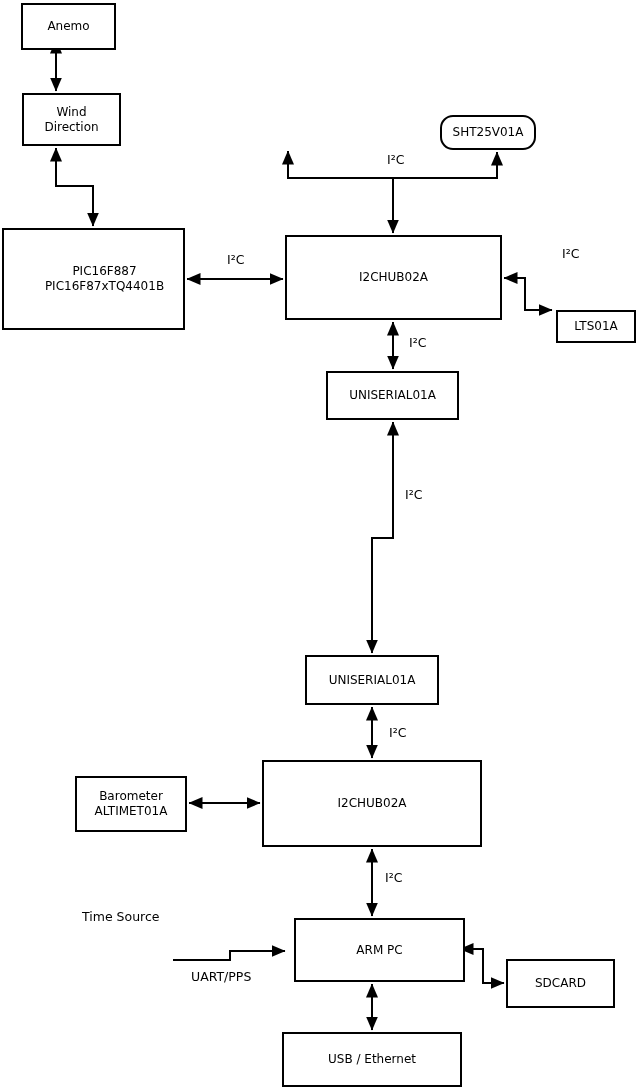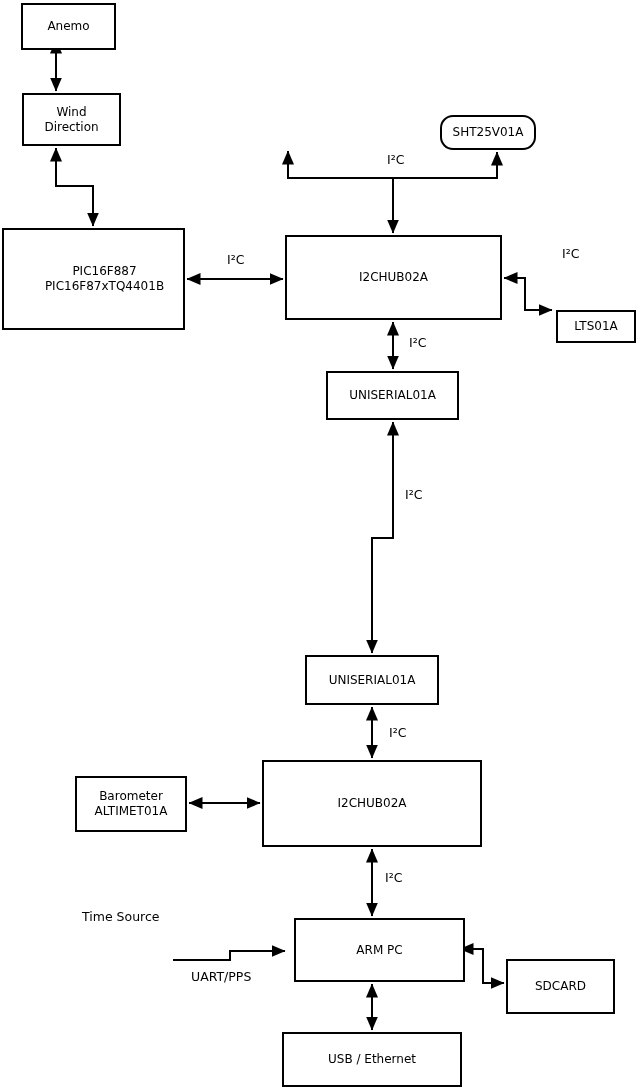--- a/index.html
+++ b/index.html
@@ -94,21 +94,21 @@
   <div class="node" style="left:305px; top:655px; width:134px; height:50px;">UNISERIAL01A</div>
 
   <div class="node" style="left:262px; top:760px; width:220px; height:87px;">I2CHUB02A</div>
 
   <div class="node" style="left:75px; top:776px; width:112px; height:56px;">Barometer
 ALTIMET01A</div>
 
 
   <div class="node" style="left:287px; top:918px; width:171px; height:64px;margin-left:7px;">ARM PC</div>
 
-  <div class="node" style="left:506px; top:959px; width:109px; height:55px;">SDCARD</div>
+  <div class="node" style="left:506px; top:959px; width:109px; height:49px;">SDCARD</div>
 
   <div class="node" style="left:282px; top:1032px; width:180px; height:55px;">USB / Ethernet</div>
 
   <div class="edge-label" style="left:387px; top:153px;">I²C</div>
 
   <div class="edge-label" style="left:227px; top:253px;">I²C</div>
 
   <div class="edge-label" style="left:562px; top:247px;">I²C</div>
 
   <div class="edge-label" style="left:409px; top:336px;">I²C</div>

